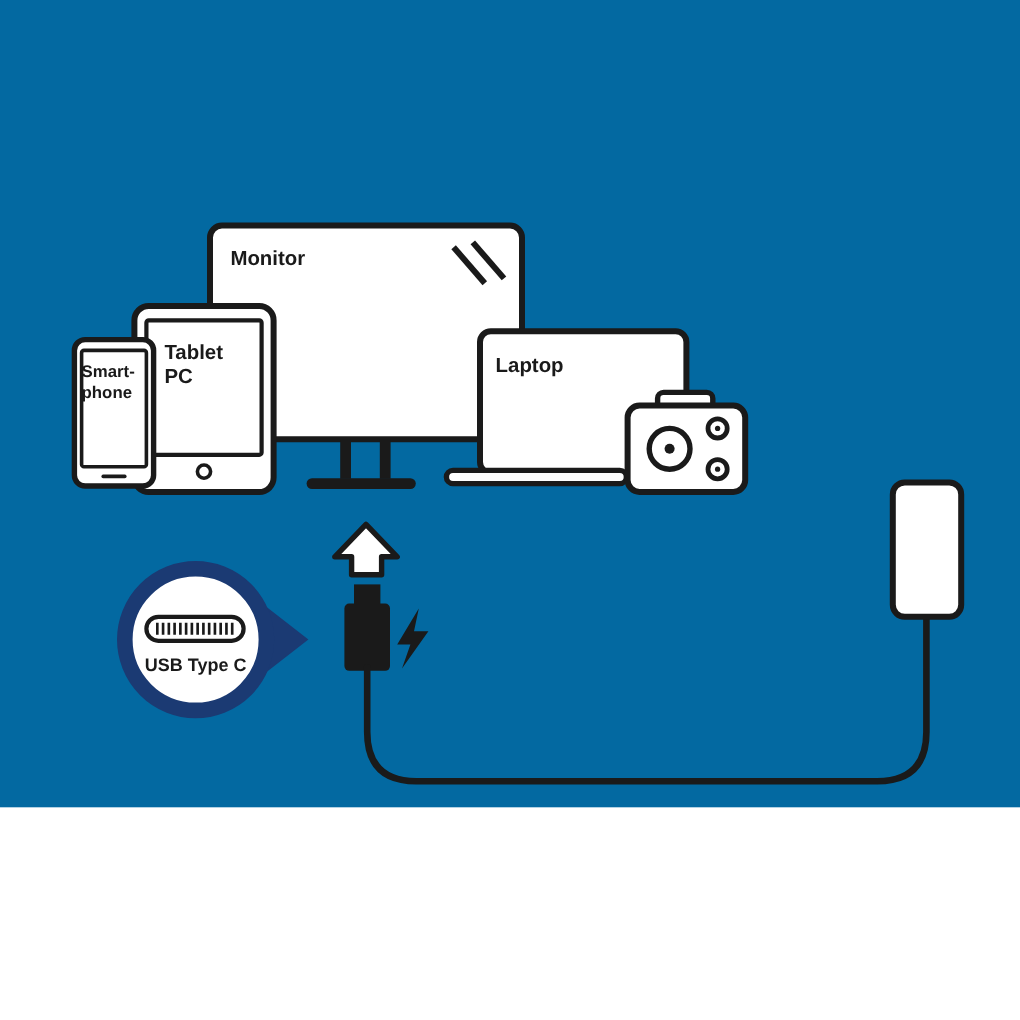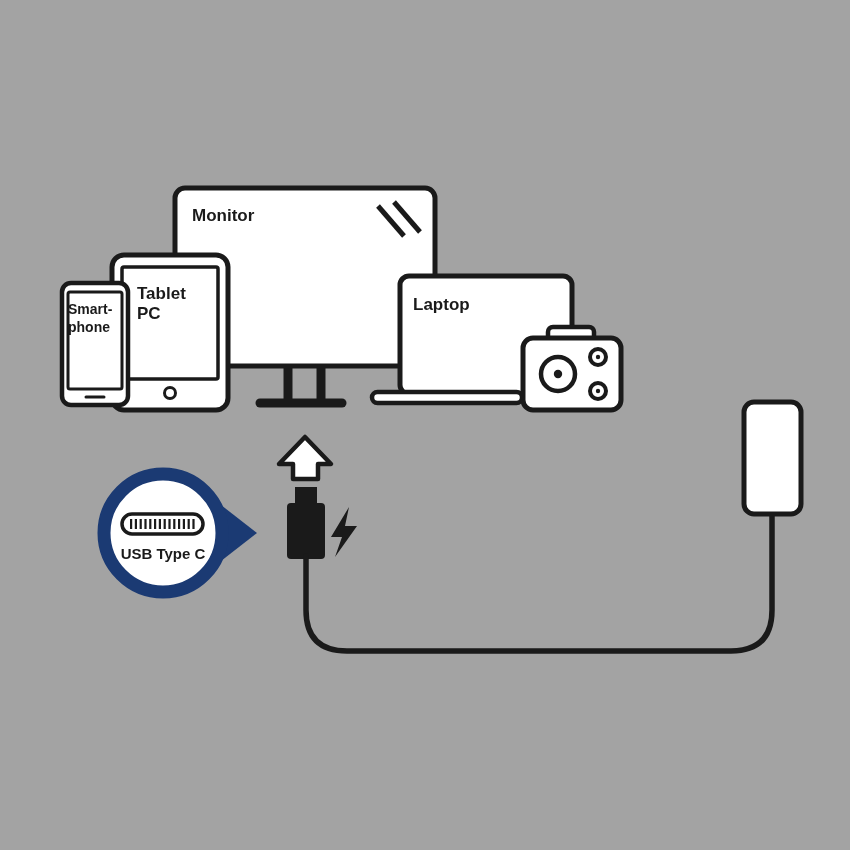--- a/index.html
+++ b/index.html
@@ -4,22 +4,22 @@
 <style>
   html, body {
     margin: 0;
     padding: 0;
     background: #ffffff;
     font-family: "Liberation Sans", sans-serif;
   }
   .canvas {
     position: relative;
     width: 850px;
-    height: 850px;
-    background: #a3a3a3;
+    height: 673px;
+    background: #0369a1;
     overflow: hidden;
   }
   svg text {
     font-family: "Liberation Sans", sans-serif;
     font-weight: bold;
     fill: #1a1a1a;
   }
   .lbl-lg { font-size: 17px; }
   .lbl-md { font-size: 14px; }
   .lbl-usb { font-size: 15px; }

